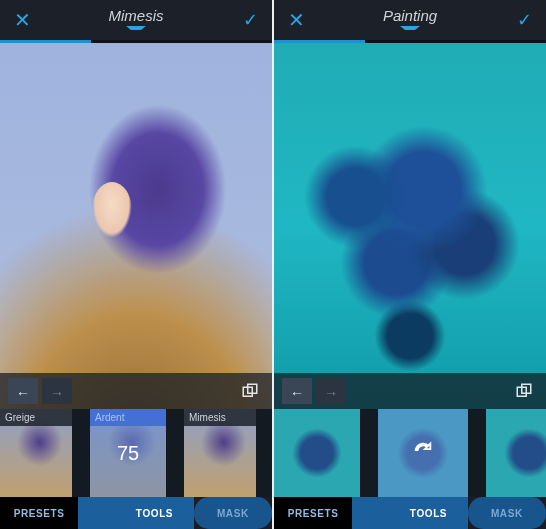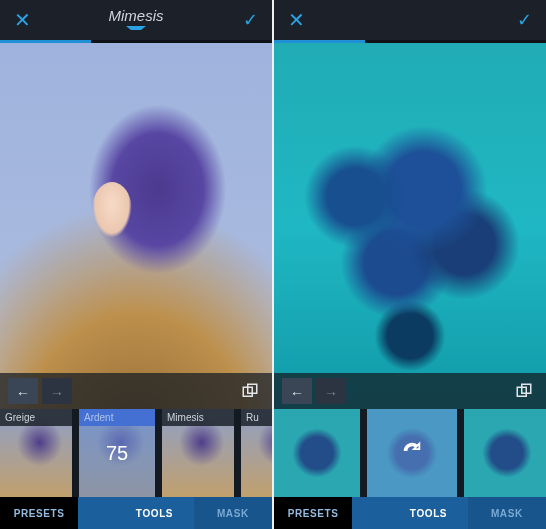--- a/index.html
+++ b/index.html
@@ -126,21 +126,21 @@
     background: #141a22;
     display: flex;
     align-items: stretch;
     overflow: hidden;
     flex-shrink: 0;
   }
   .preset {
     position: relative;
     width: 72px;
     flex-shrink: 0;
-    margin-right: 7px;
+    margin-right: 18px;
   }
   .preset .thumb {
     position: absolute; inset: 0;
   }
   .preset .thumb.portrait-thumb {
     background:
       radial-gradient(ellipse 70% 60% at 55% 38%, #4e3e8a 0%, rgba(0,0,0,0) 45%),
       linear-gradient(180deg, #8fa0c8 0%, #c1a06d 100%);
   }
   .preset .thumb.paint-thumb {
@@ -194,21 +194,21 @@
   .tab {
     flex: 1;
     display: flex; align-items: center; justify-content: center;
     font-size: 10px;
     letter-spacing: 0.6px;
     font-weight: 600;
     color: #93bce0;
     background: #000000;
   }
   .tab.mid { background: #1b5f9c; }
-  .tab.dark { background: #18558c; color: #7aa9d4; }
+  .tab.dark { background: #18558c; color: #7aa9d4; border-radius: 15px; }
   .tab.active { color: #fff; padding-left: 37px; }
 </style>
 </head>
 <body>
 
 <div class="screen">
   <div class="topbar">
     <div class="close-x">✕</div>
     <div class="title">Mimesis</div>
     <div class="check">✓</div>
@@ -257,20 +257,21 @@
   <div class="tabs">
     <div class="tab">PRESETS</div>
     <div class="tab mid active">TOOLS</div>
     <div class="tab dark">MASK</div>
   </div>
 </div>
 
 <div class="screen">
   <div class="topbar">
     <div class="close-x">✕</div>
+    <div class="title">Painting</div>
     <div class="check">✓</div>
   </div>
   <div class="topunder">
     <div class="seg on"></div>
       <div class="seg"></div>
       <div class="seg"></div>
   </div>
 
   <div class="canvas">
     <div class="painting"></div>

